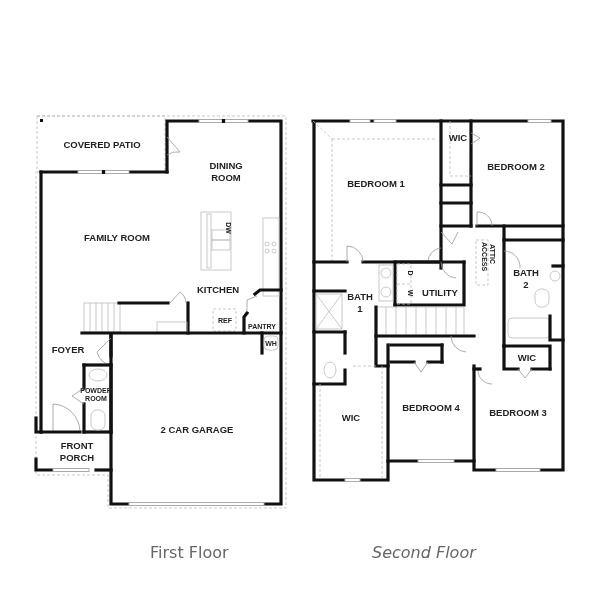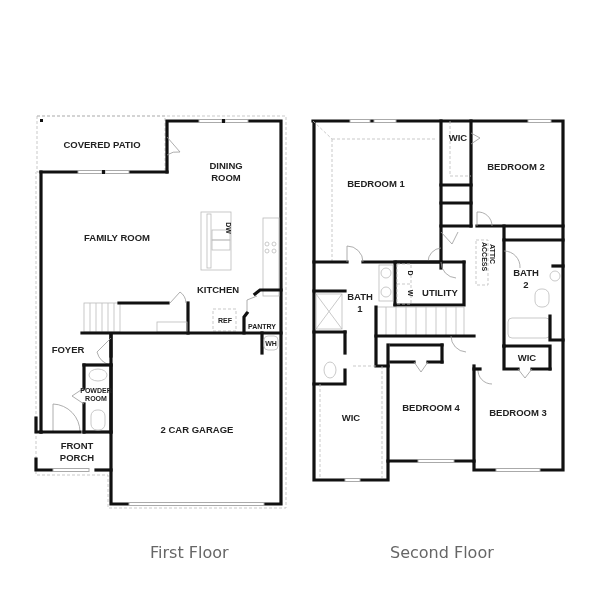--- a/index.html
+++ b/index.html
@@ -213,13 +213,13 @@
   <text class="lbl" x="440" y="296">UTILITY</text>
   <text class="lbl" x="526" y="276">BATH</text>
   <text class="lbl" x="526" y="288">2</text>
   <text class="lbl" x="527" y="361">WIC</text>
   <text class="lbl" x="351" y="421">WIC</text>
   <text class="lbl" x="431" y="411">BEDROOM 4</text>
   <text class="lbl" x="518" y="416">BEDROOM 3</text>
 </svg>
 
 <div class="cap" style="left:150px;">First Floor</div>
-<div class="cap" style="left:390px;">Second Floor</div>
+<div class="cap" style="left:372px;font-style:italic;">Second Floor</div>
 
 </body></html>

